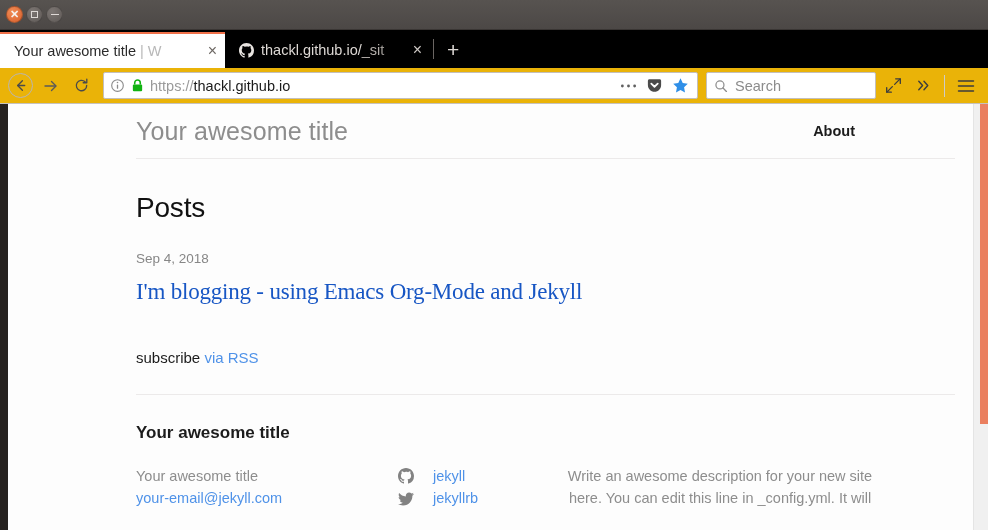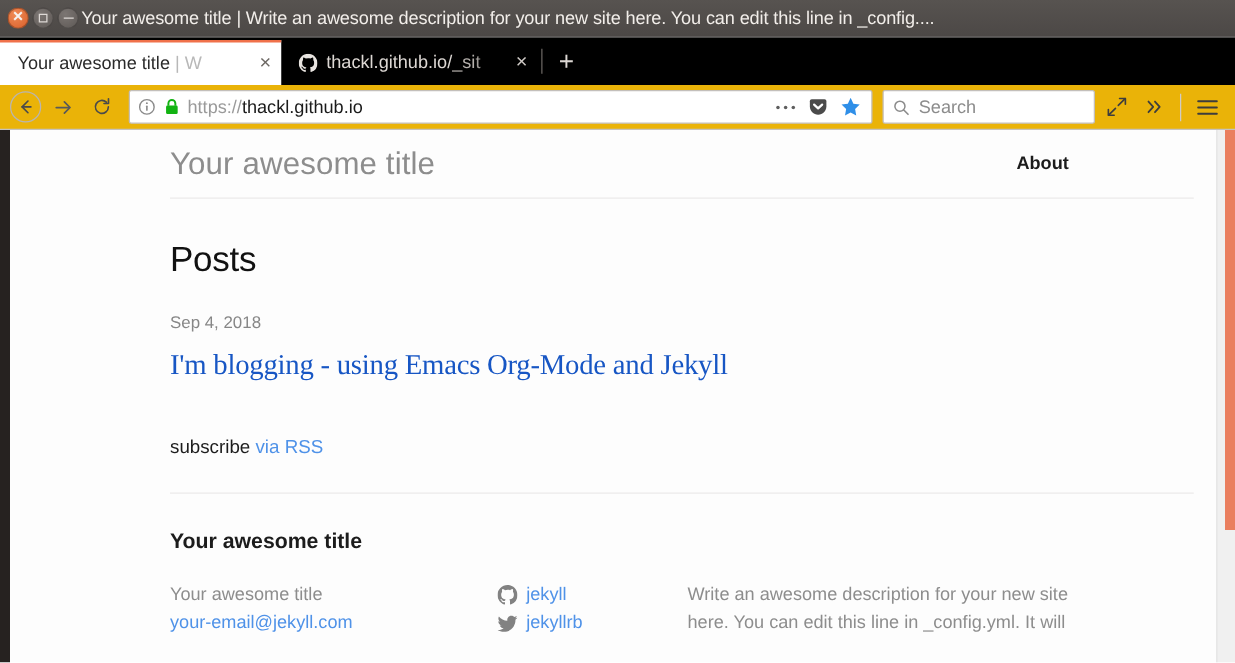--- a/index.html
+++ b/index.html
@@ -200,25 +200,25 @@
     padding-top: 28px;
   }
   .footer-heading { font-size: 17px; color: #1c1c1c; font-weight: 600; }
   .footer-cols {
     display: flex;
     margin-top: 22px;
   }
   .fcol { font-size: 14.5px; color: #8d8d8d; line-height: 1.55; }
   .fcol1 { width: 262px; }
   .fcol2 { width: 152px; }
-  .fcol3 { width: 340px; }
+  .fcol3 { width: 340px; text-align: center; }
   .fcol a { color: #4f92e8; }
   .contact-list { list-style: none; }
   .social-list { list-style: none; }
-  .social-list li { display: flex; align-items: center; gap: 7px; }
+  .social-list li { display: flex; align-items: center; gap: 19px; }
   .social-ic { width: 16px; height: 16px; display: inline-flex; color: #828282; flex: 0 0 auto; }
   .social-ic svg { width: 16px; height: 16px; fill: #828282; }
 
   a { text-decoration: none; }
   ul { list-style: none; }
 </style>
 </head>
 <body>
 
 <div class="titlebar">
@@ -226,21 +226,20 @@
     <div class="wbtn close">
       <span class="x">✕</span>
     </div>
     <div class="wbtn max">
       <span class="sq"></span>
     </div>
     <div class="wbtn min">
       <span class="dash"></span>
     </div>
   </div>
-  <div class="wtitle">Your awesome title | Write an awesome description for your new site here. You can edit this line in _config....</div>
 </div>
 
 <div class="tabstrip">
   <div class="tab active" style="width:225px;">
     <span class="tab-label"><span>Your awesome title</span><span class="dim"> | W</span></span>
     <span class="tab-close">×</span>
   </div>
   <div class="tab" style="width:205px;">
     <span class="tab-favicon">
       <svg width="15" height="15" viewBox="0 0 16 16" aria-hidden="true">

